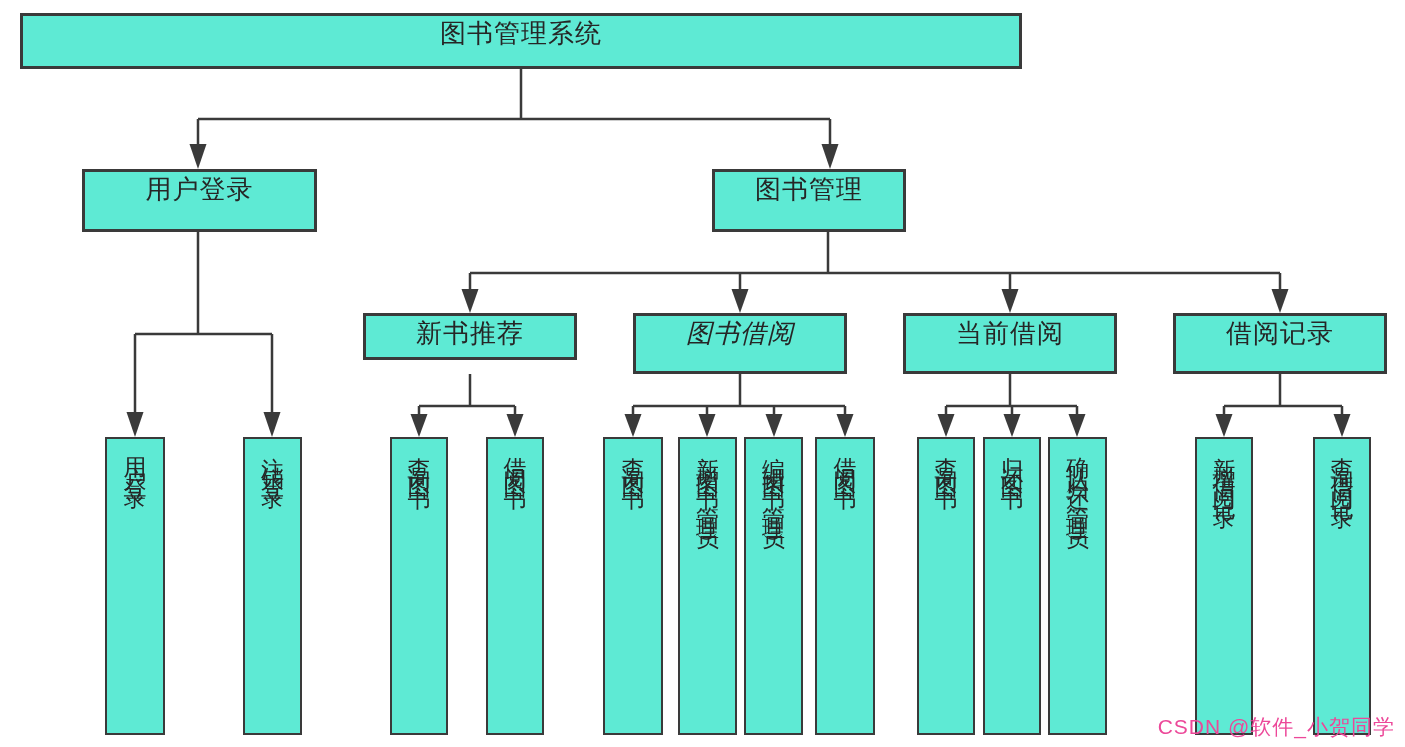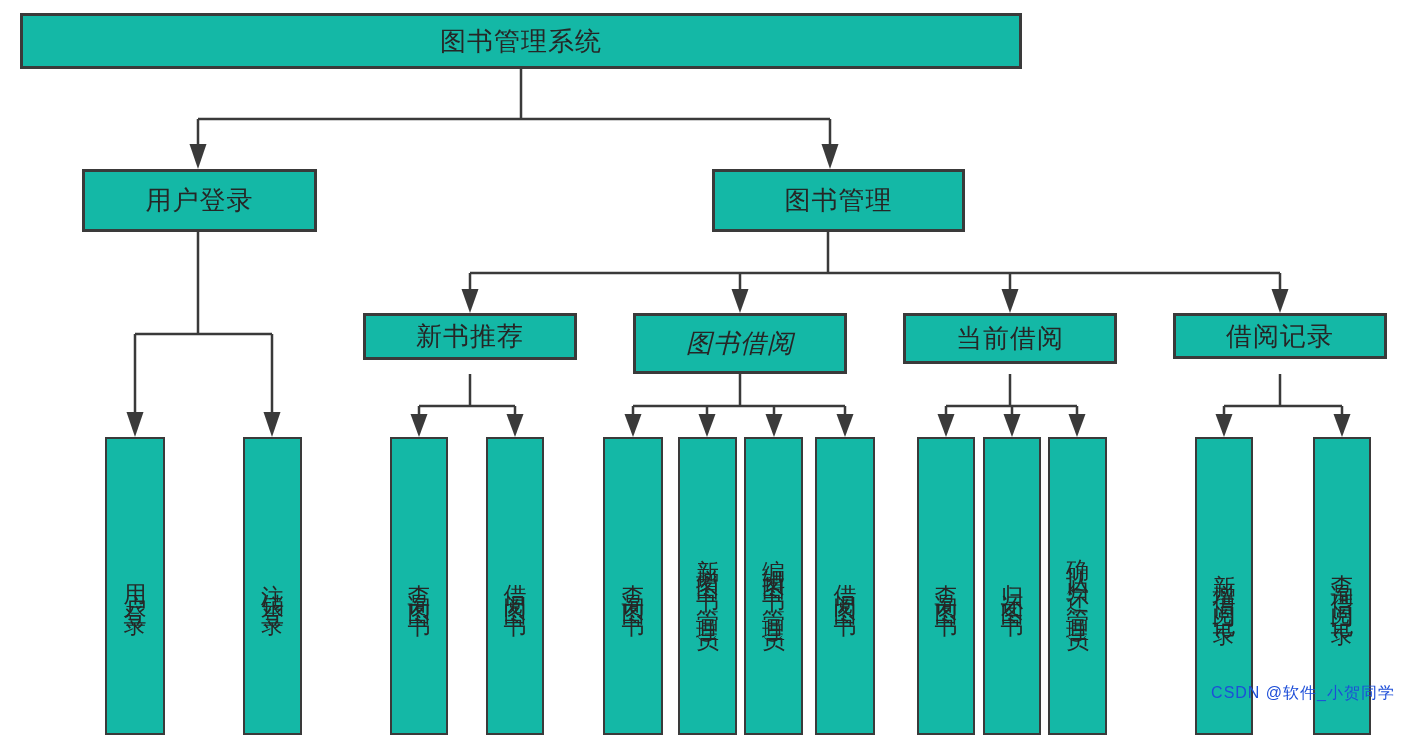--- a/index.html
+++ b/index.html
@@ -14,46 +14,45 @@
   #wires {
     position: absolute;
     left: 0; top: 0;
     width: 1405px; height: 747px;
     pointer-events: none;
   }
   .box {
     position: absolute;
     box-sizing: border-box;
     border: 3px solid #3a3a3a;
-    background: #14b8a6;
+    background: #5eead4;
     display: flex;
-    align-items: center;
     justify-content: center;
     color: #262626;
     font-size: 26px;
     letter-spacing: 1px;
     white-space: nowrap;
   }
   .leaf {
     border-width: 2.5px;
     font-size: 23px;
   }
   .vtext {
     writing-mode: vertical-rl;
     text-orientation: mixed;
     letter-spacing: 10px;
     line-height: 1;
     color: #262626;
   }
   .watermark {
     position: absolute;
     right: 10px;
-    top: 683px;
-    font-size: 16px;
-    color: #1d4ed8;
+    top: 713px;
+    font-size: 21px;
+    color: #ec4899;
     letter-spacing: 1px;
     white-space: nowrap;
   }
 </style>
 </head>
 <body>
 
 <div id="canvas">
 
   <svg id="wires" viewBox="0 0 1405 747" xmlns="http://www.w3.org/2000/svg">
@@ -119,34 +118,34 @@
     </g>
   </svg>
 
   <div class="box" style="left:20px; top:13px; width:1002px; height:56px;">
     <span>图书管理系统</span>
   </div>
 
   <div class="box" style="left:82px; top:169px; width:235px; height:63px;">
     <span>用户登录</span>
   </div>
-  <div class="box" style="left:712px; top:169px; width:253px; height:63px;">
+  <div class="box" style="left:712px; top:169px; width:194px; height:63px;">
     <span>图书管理</span>
   </div>
 
   <div class="box" style="left:363px; top:313px; width:214px; height:47px;">
     <span>新书推荐</span>
   </div>
   <div class="box" style="left:633px; top:313px; width:214px; height:61px;font-style:italic;">
     <span>图书借阅</span>
   </div>
-  <div class="box" style="left:903px; top:313px; width:214px; height:51px;">
+  <div class="box" style="left:903px; top:313px; width:214px; height:61px;">
     <span>当前借阅</span>
   </div>
-  <div class="box" style="left:1173px; top:313px; width:214px; height:46px;">
+  <div class="box" style="left:1173px; top:313px; width:214px; height:61px;">
     <span>借阅记录</span>
   </div>
 
   <div class="box leaf" style="left:105px; top:437px; width:60px; height:298px;">
     <span class="vtext">用户登录</span>
   </div>
   <div class="box leaf" style="left:243px; top:437px; width:59px; height:298px;">
     <span class="vtext">注销登录</span>
   </div>
 

